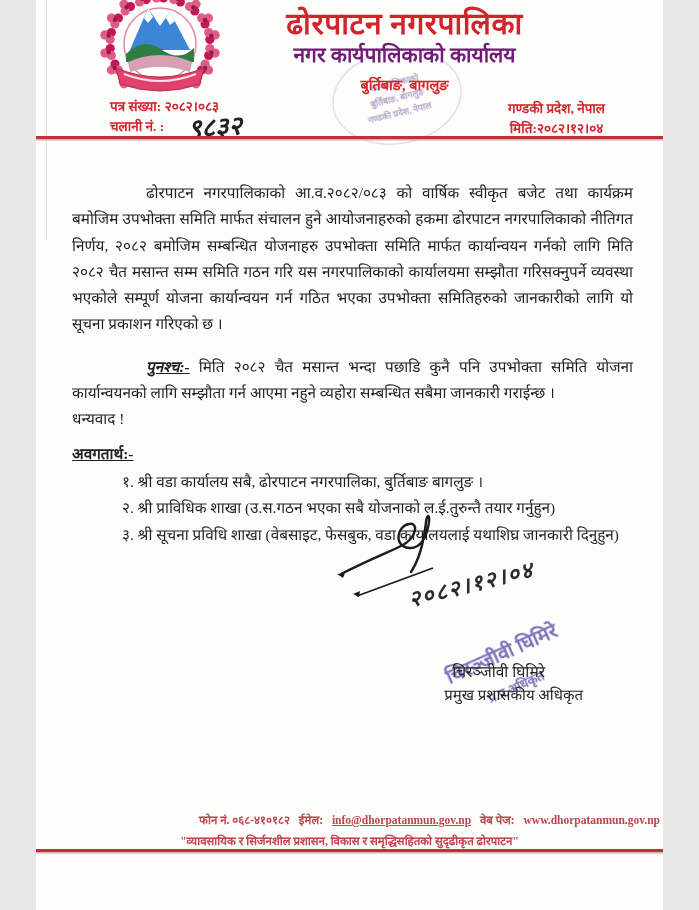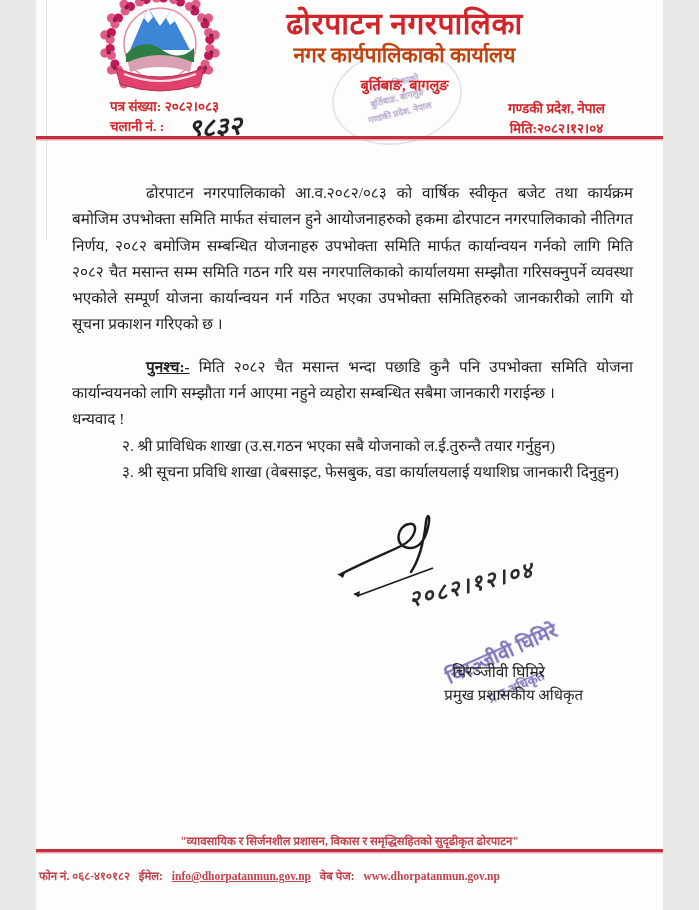--- a/index.html
+++ b/index.html
@@ -15,21 +15,21 @@
   .scan-edge{position:absolute;left:10px;top:0;width:1px;height:240px;background:#e3dfda;}
   
   .emblem{position:absolute;left:50px;top:-8px;width:148px;height:118px;}
   .title{
     position:absolute;left:170px;right:60px;top:2px;
     text-align:center;font-size:30px;font-weight:bold;color:#d2252b;
     letter-spacing:.5px;
   }
   .office{
     position:absolute;left:170px;right:60px;top:40px;
-    text-align:center;font-size:21px;font-weight:bold;color:#c2410c;
+    text-align:center;font-size:21px;font-weight:bold;color:#701a75;
   }
   .address{
     position:absolute;left:170px;right:60px;top:74px;
     text-align:center;font-size:14.5px;font-weight:bold;color:#d2252b;z-index:3;
   }
   .round-stamp{
     position:absolute;left:296px;top:50px;width:128px;height:92px;
     transform:rotate(-10deg);opacity:.55;z-index:2;
     color:#7b5ea7;text-align:center;font-size:9px;font-weight:bold;
     border:1px solid rgba(123,94,167,.55);border-radius:50%;
@@ -51,21 +51,21 @@
   
   .subject{
     position:absolute;left:0;right:0;top:144px;text-align:center;
     font-size:17px;font-weight:bold;color:#1d1d1d;
   }
   .subject span{text-decoration:underline;text-underline-offset:3px;}
   
   .content{position:absolute;left:36px;right:30px;top:180px;font-size:15.3px;line-height:1.72;color:#1f1f1f;text-align:justify;}
   .para1{text-indent:74px;margin:0;}
   .para2{text-indent:74px;margin:16px 0 0 0;}
-  .ps-label{font-weight:bold;text-decoration:underline;}
+  .ps-label{font-style:italic;font-weight:bold;text-decoration:underline;}
   .thanks{margin:0;}
   .cc-head{margin:8px 0 2px 0;font-weight:bold;text-decoration:underline;}
   .cc-list{margin:0;padding-left:50px;list-style:none;}
   .cc-list li{margin:0;}
   
   .sig-wrap{position:absolute;right:110px;top:512px;width:230px;height:110px;}
   .sig-date{
     position:absolute;right:128px;top:568px;
     font-family:"DejaVu Sans",sans-serif;font-style:italic;font-weight:bold;
     font-size:22px;color:#2a2a2a;transform:rotate(-14deg);letter-spacing:2px;
@@ -78,21 +78,21 @@
   .stamp-official .so-1{font-size:20px;}
   .stamp-official .so-2{font-size:13px;margin-top:14px;}
   .sig-name{position:absolute;right:118px;top:660px;font-size:15.5px;color:#1f1f1f;z-index:2;}
   .sig-title{position:absolute;right:80px;top:684px;font-size:15px;color:#1f1f1f;z-index:2;}
   
   .motto{
     position:absolute;left:0;right:0;top:833px;text-align:center;
     font-size:11.5px;font-weight:bold;color:#c2424e;
   }
   .contact{
-    position:absolute;left:0;right:0;top:868px;text-align:left;
+    position:absolute;left:0;right:0;top:812px;text-align:right;
     font-size:11.5px;font-weight:bold;color:#c2424e;
   }
   .contact .email{color:#c2424e;text-decoration:underline;cursor:pointer;}
   .contact span{margin:0 3px;}
 </style>
 </head>
 <body>
 
 <div class="page">
   <div class="scan-edge"></div>
@@ -194,21 +194,23 @@
     <div>मिति:२०८२।१२।०४</div>
   </div>
 
   <div class="rule rule-top"></div>
 
 
   <div class="content">
     <p class="para1">ढोरपाटन नगरपालिकाको आ.व.२०८२/०८३ को वार्षिक स्वीकृत बजेट तथा कार्यक्रम बमोजिम उपभोक्ता समिति मार्फत संचालन हुने आयोजनाहरुको हकमा ढोरपाटन नगरपालिकाको नीतिगत निर्णय, २०८२ बमोजिम सम्बन्धित योजनाहरु उपभोक्ता समिति मार्फत कार्यान्वयन गर्नको लागि मिति २०८२ चैत मसान्त सम्म समिति गठन गरि यस नगरपालिकाको कार्यालयमा सम्झौता गरिसक्नुपर्ने व्यवस्था भएकोले सम्पूर्ण योजना कार्यान्वयन गर्न गठित भएका उपभोक्ता समितिहरुको जानकारीको लागि यो सूचना प्रकाशन गरिएको छ ।</p>
     <p class="para2"><span class="ps-label">पुनश्च:-</span><span> मिति २०८२ चैत मसान्त भन्दा पछाडि कुनै पनि उपभोक्ता समिति योजना कार्यान्वयनको लागि सम्झौता गर्न आएमा नहुने व्यहोरा सम्बन्धित सबैमा जानकारी गराईन्छ ।</span></p>
     <p class="thanks">धन्यवाद !</p>
+    <p class="cc-head">अवगतार्थ:-</p>
     <ol class="cc-list">
+      <li>१. श्री वडा कार्यालय सबै, ढोरपाटन नगरपालिका, बुर्तिबाङ बागलुङ ।</li>
       <li>२. श्री प्राविधिक शाखा (उ.स.गठन भएका सबै योजनाको ल.ई.तुरुन्तै तयार गर्नुहुन)</li>
       <li>३. श्री सूचना प्रविधि शाखा (वेबसाइट, फेसबुक, वडा कार्यालयलाई यथाशिघ्र जानकारी दिनुहुन)</li>
     </ol>
   </div>
 
   <svg class="sig-wrap" viewBox="0 0 230 110">
     <path d="M18,62 C50,46 66,40 78,34 C94,26 96,10 86,12 C74,14 70,34 86,36 C98,37 104,24 106,10 C107,2 104,2 103,10 C101,28 96,48 88,60" fill="none" stroke="#1c1c1c" stroke-width="2.4" stroke-linecap="round"></path>
     <path d="M20,66 L14,62 L22,61 Z" fill="#1c1c1c"></path>
     <path d="M34,84 L110,56" fill="none" stroke="#1c1c1c" stroke-width="1.8"></path>
     <path d="M36,85 L30,82 L37,79 Z" fill="#1c1c1c"></path>

